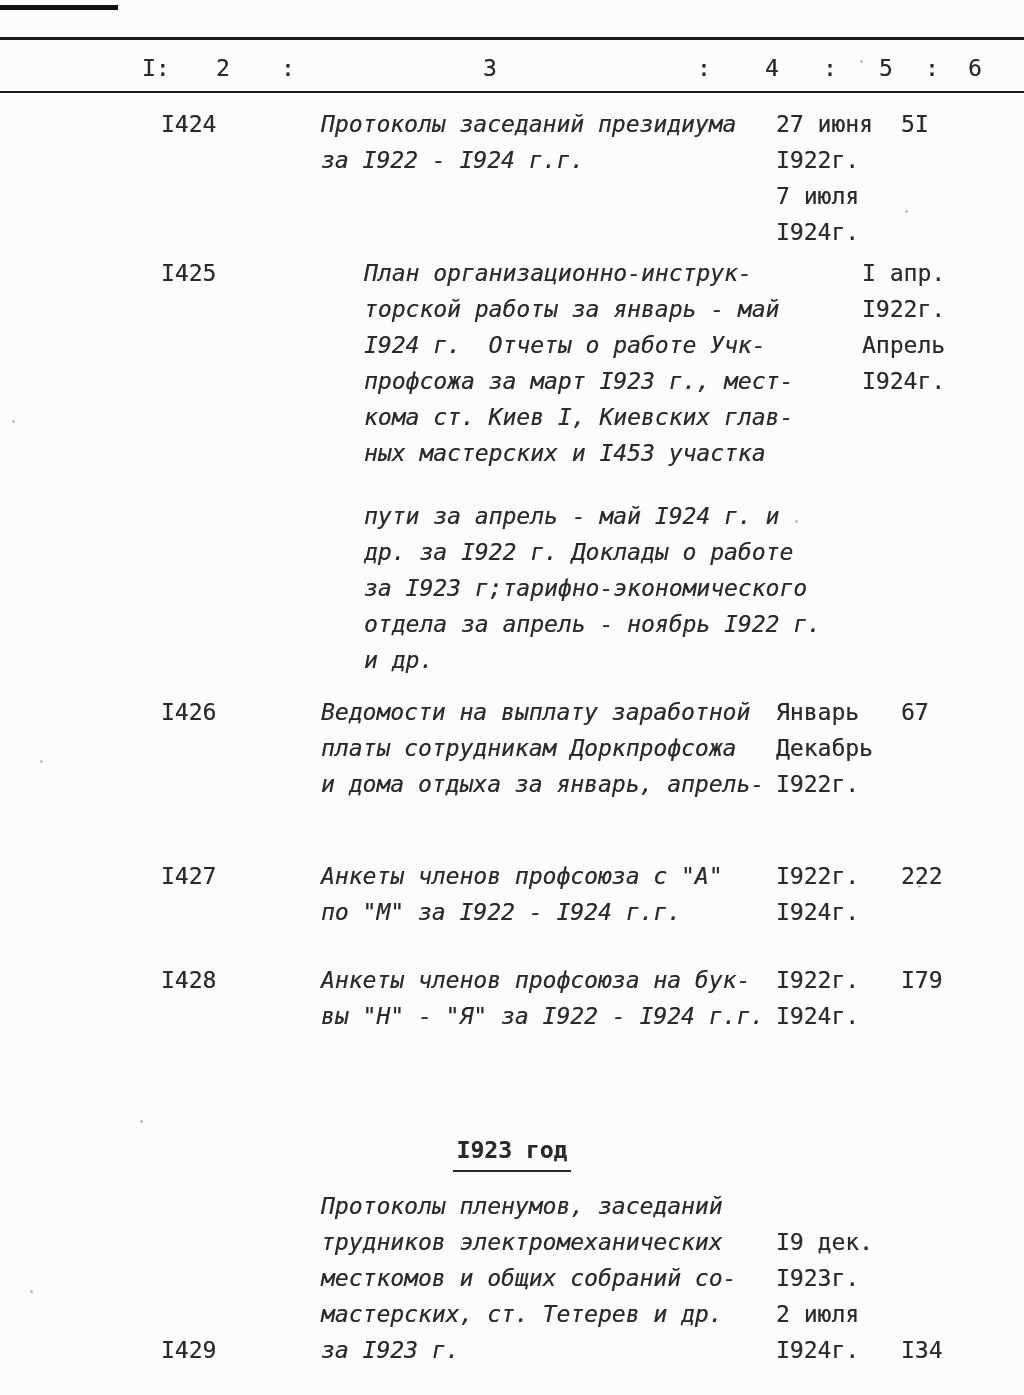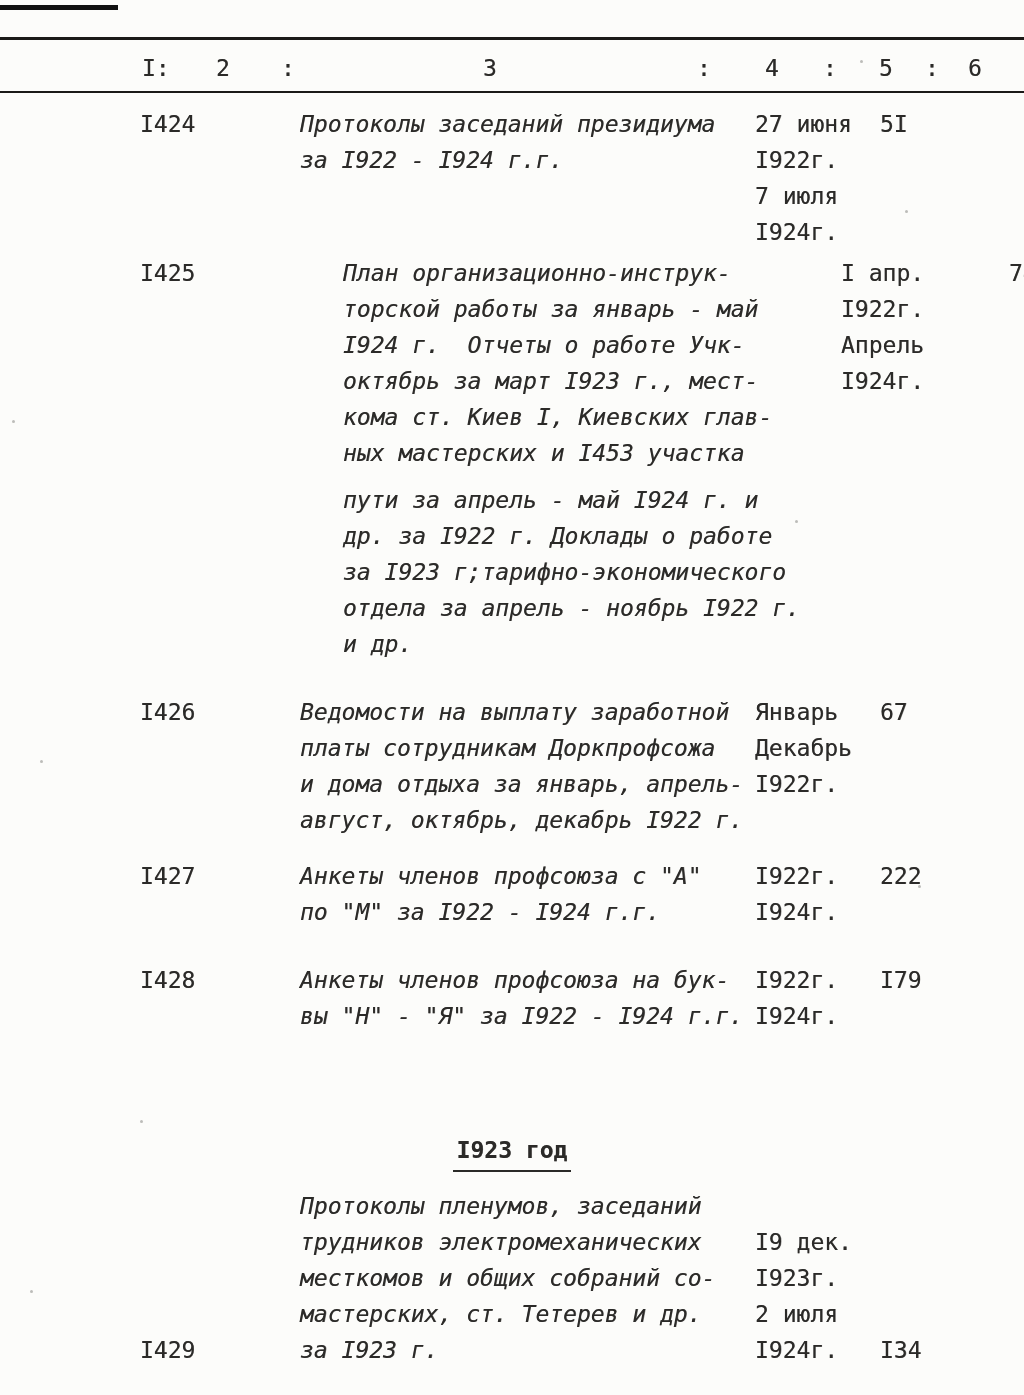--- a/index.html
+++ b/index.html
@@ -17,26 +17,26 @@
   .rule{position:absolute;left:0;width:100%;background:#1b1a18;}
   .rule-top{top:37px;height:3px;}
   .rule-header{top:91px;height:2px;}
   .corner-mark{position:absolute;top:5px;left:0;width:118px;height:5px;background:#111;}
   .header-row{position:absolute;top:50px;left:0;width:100%;height:36px;}
   .hcell{position:absolute;top:0;line-height:36px;white-space:pre;}
   .h1{left:142px;} .h2{left:216px;} .hs1{left:281px;}
   .h3{left:483px;} .hs2{left:697px;} .h4{left:765px;}
   .hs3{left:823px;} .h5{left:879px;} .hs4{left:925px;} .h6{left:968px;}
   .entry{position:absolute;left:140px;display:flex;align-items:flex-start;}
-  .col-num{width:160px;flex:0 0 160px;}
+  .col-num{width:160px;flex:0 0 160px;margin-left:21px;}
   .col-desc{width:455px;flex:0 0 455px;font-style:italic;}
   .col-dates{width:125px;flex:0 0 125px;}
   .col-count{width:75px;flex:0 0 75px;}
   .line{line-height:36px;white-space:pre;}
-  .line.gap{margin-top:11px;}
+  .line.gap{margin-top:27px;}
   .e0{top:106px;} .e1{top:255px;gap:43px;} .e2{top:694px;}
   .e3{top:858px;} .e4{top:962px;} .e5{top:1188px;align-items:flex-end;}
   .section-heading-wrap{position:absolute;top:1132px;left:0;width:100%;text-align:center;line-height:36px;}
   .section-heading-wrap span{display:inline-block;border-bottom:2px solid #2b2a28;padding:0 4px 2px 4px;font-weight:bold;}
   .speck{position:absolute;width:3px;height:3px;border-radius:50%;background:#6f6e6a;opacity:.45;}
 </style>
 </head>
 <body>
 
 <div class="page">
@@ -79,21 +79,21 @@
   </div>
 
   <div class="entry e1">
     <div class="col-num">
       <div class="line">I425</div>
     </div>
     <div class="col-desc">
       <div class="line">План организационно-инструк-</div>
       <div class="line">торской работы за январь - май</div>
       <div class="line">I924 г.  Отчеты о работе Учк-</div>
-      <div class="line">октябрь за март I923 г., мест-</div>
+      <div class="line">профсожа за март I923 г., мест-</div>
       <div class="line">кома ст. Киев I, Киевских глав-</div>
       <div class="line">ных мастерских и I453 участка</div>
       <div class="line gap">пути за апрель - май I924 г. и</div>
       <div class="line">др. за I922 г. Доклады о работе</div>
       <div class="line">за I923 г;тарифно-экономического</div>
       <div class="line">отдела за апрель - ноябрь I922 г.</div>
       <div class="line">и др.</div>
     </div>
     <div class="col-dates">
       <div class="line">I апр.</div>
@@ -107,21 +107,20 @@
   </div>
 
   <div class="entry e2">
     <div class="col-num">
       <div class="line">I426</div>
     </div>
     <div class="col-desc">
       <div class="line">Ведомости на выплату заработной</div>
       <div class="line">платы сотрудникам Доркпрофсожа</div>
       <div class="line">и дома отдыха за январь, апрель-</div>
-      <div class="line">август, октябрь, декабрь I922 г.</div>
     </div>
     <div class="col-dates">
       <div class="line">Январь</div>
       <div class="line">Декабрь</div>
       <div class="line">I922г.</div>
     </div>
     <div class="col-count">
       <div class="line">67</div>
     </div>
   </div>

